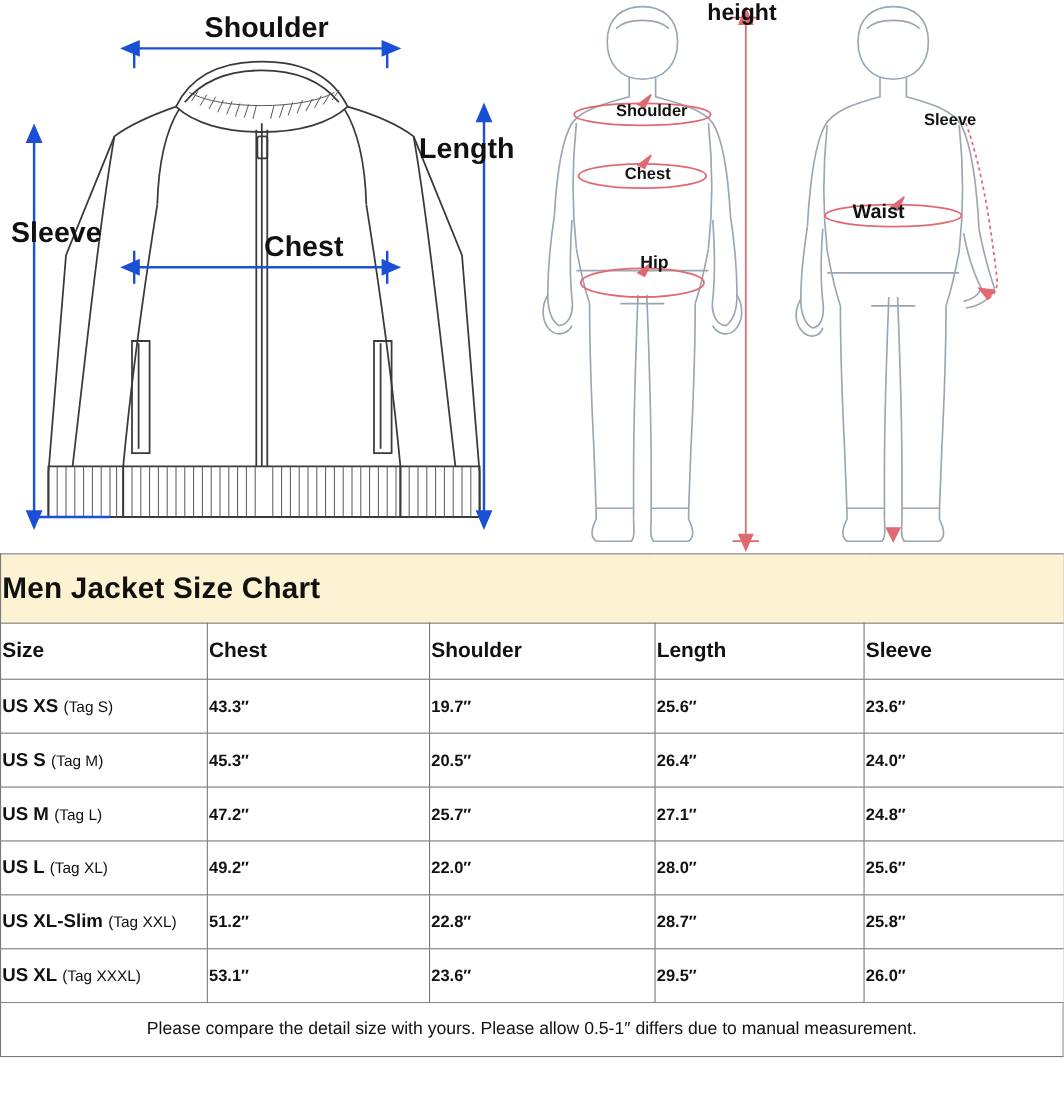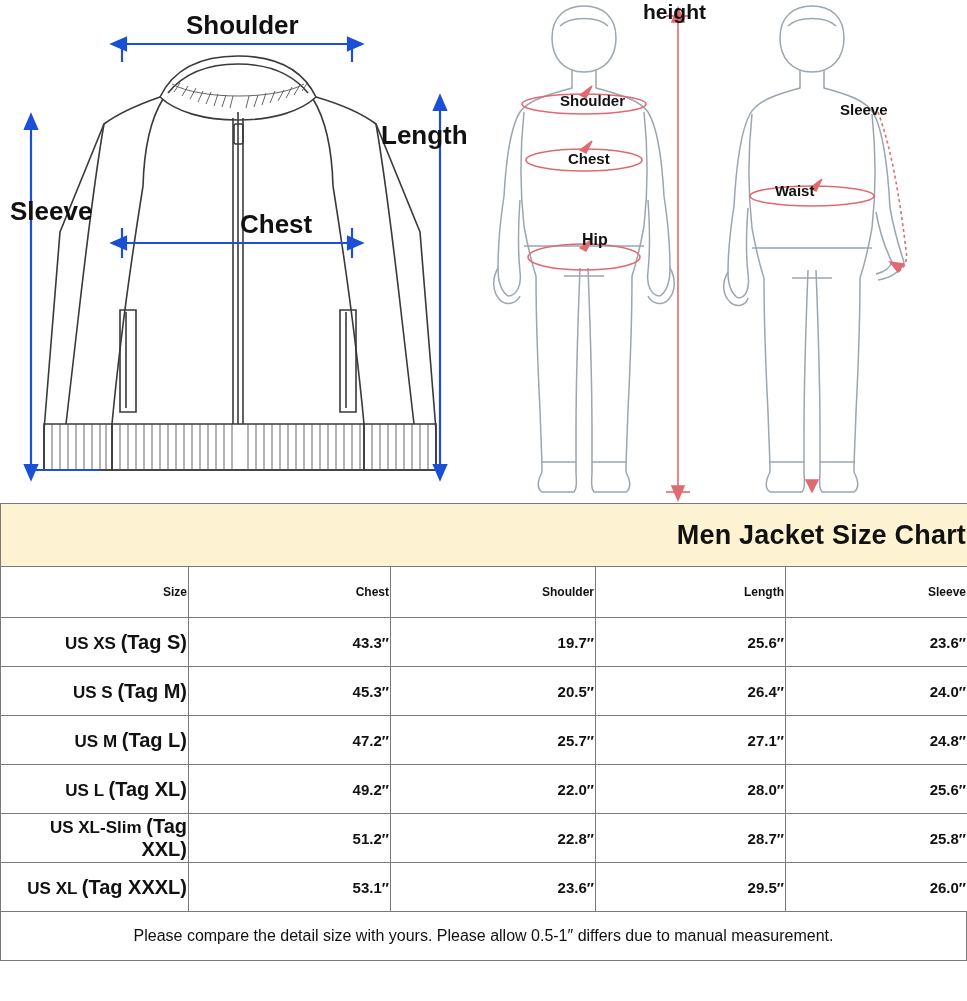--- a/index.html
+++ b/index.html
@@ -23,37 +23,37 @@
   .lbl-length{left:381px;top:120px;font-size:26px;}
   .lbl-sleeve{left:10px;top:196px;font-size:26px;}
   .lbl-chest{left:240px;top:209px;font-size:26px;}
 
   
   .lbl-height{left:643px;top:0;font-size:21px;}
   .lbl-bshoulder{left:560px;top:92px;font-size:15px;}
   .lbl-bchest{left:568px;top:150px;font-size:15px;}
   .lbl-bhip{left:572px;top:231px;font-size:16px;margin-left:10px;}
   .lbl-bsleeve{left:840px;top:101px;font-size:15px;}
-  .lbl-bwaist{left:775px;top:182px;font-size:15px;text-align:right;}
+  .lbl-bwaist{left:775px;top:182px;font-size:18px;text-align:right;}
 
   
   .chart{position:absolute;left:0;top:503px;width:967px;}
   table{border-collapse:collapse;width:967px;table-layout:fixed;}
-  th,td{border:1px solid #7a7a7a;text-align:right;}
+  th,td{border:1px solid #7a7a7a;text-align:left;}
   .title-row td{
     background:#fdf3d3;
     font-size:27px;font-weight:bold;
     height:60px;color:#111;letter-spacing:.2px;
   }
   .head-row th{
-    height:48px;font-size:12px;font-weight:bold;background:#fff;
+    height:48px;font-size:19px;font-weight:bold;background:#fff;
   }
   tbody td{height:46px;font-size:15px;font-weight:bold;background:#fff;}
   tbody td.size-cell{font-size:17px;}
-  .tag{font-size:20px;font-weight:bold;}
+  .tag{font-size:14px;font-weight:normal;}
   .note{
     border:1px solid #7a7a7a;border-top:none;
     height:48px;display:flex;align-items:center;justify-content:center;
     font-size:16px;color:#111;background:#fff;
   }
   col.c1{width:188px;}
   col.c2{width:202px;}
   col.c3{width:205px;}
   col.c4{width:190px;}
   col.c5{width:182px;}

